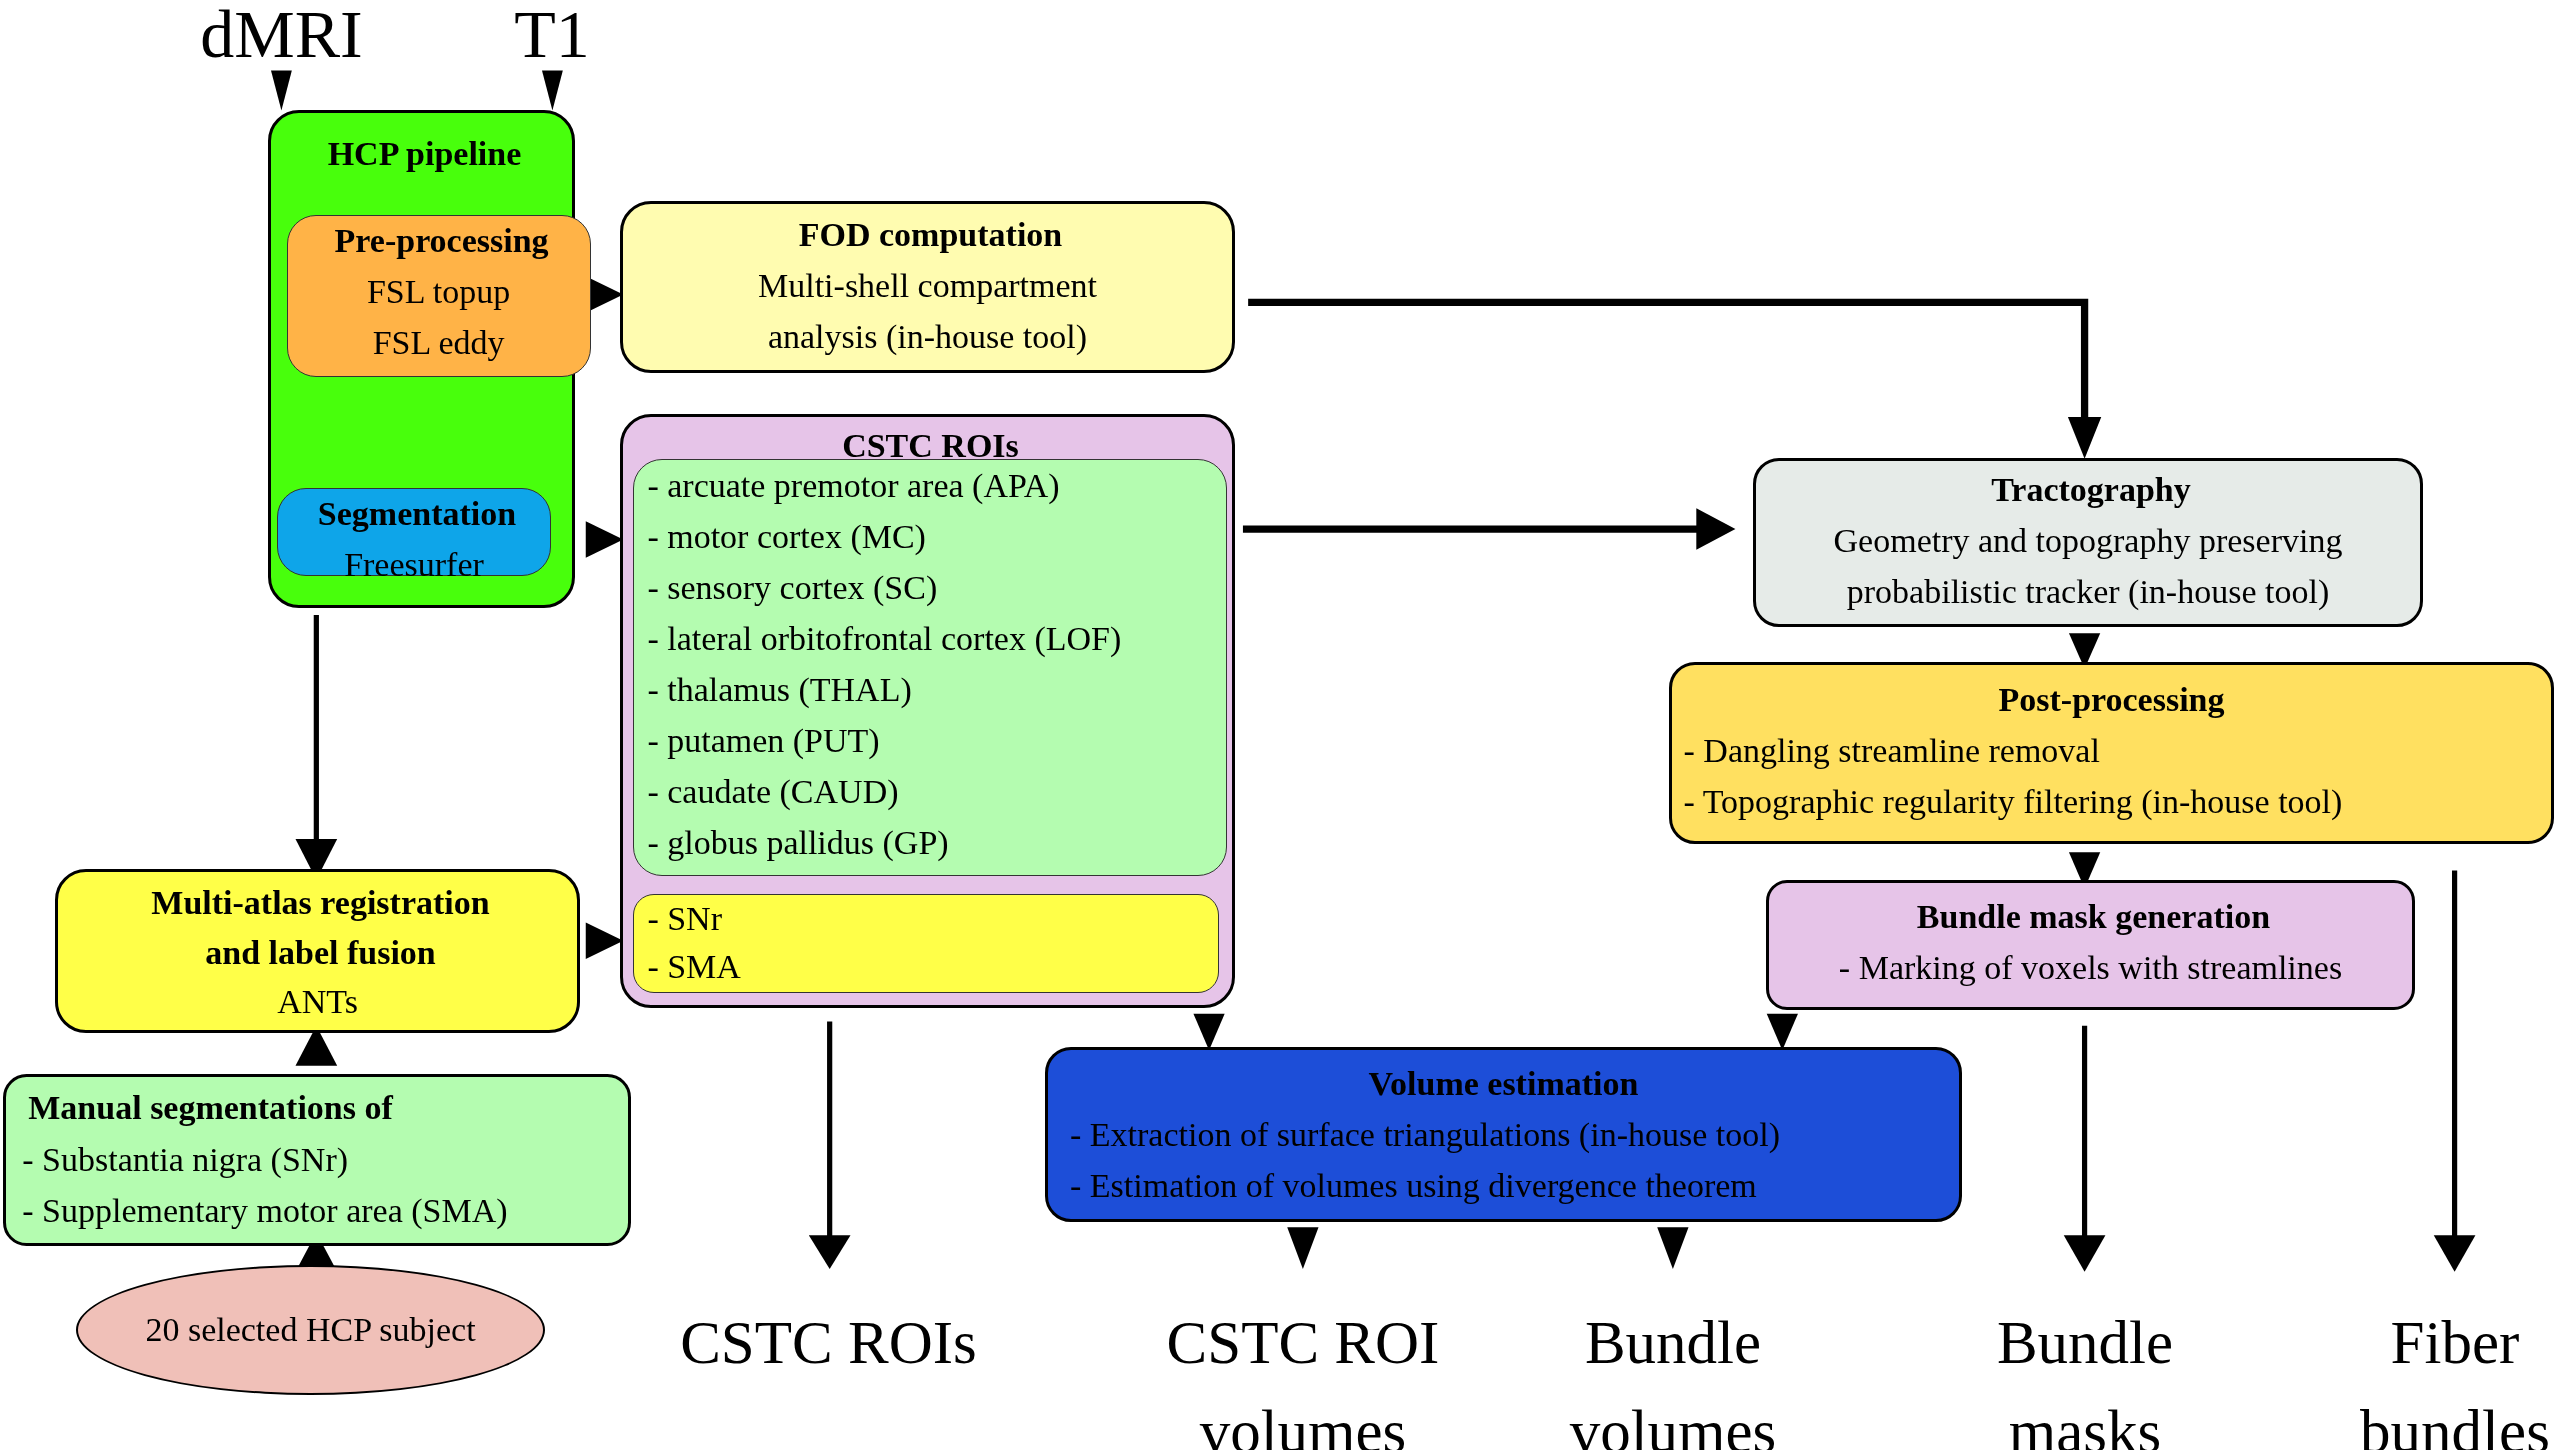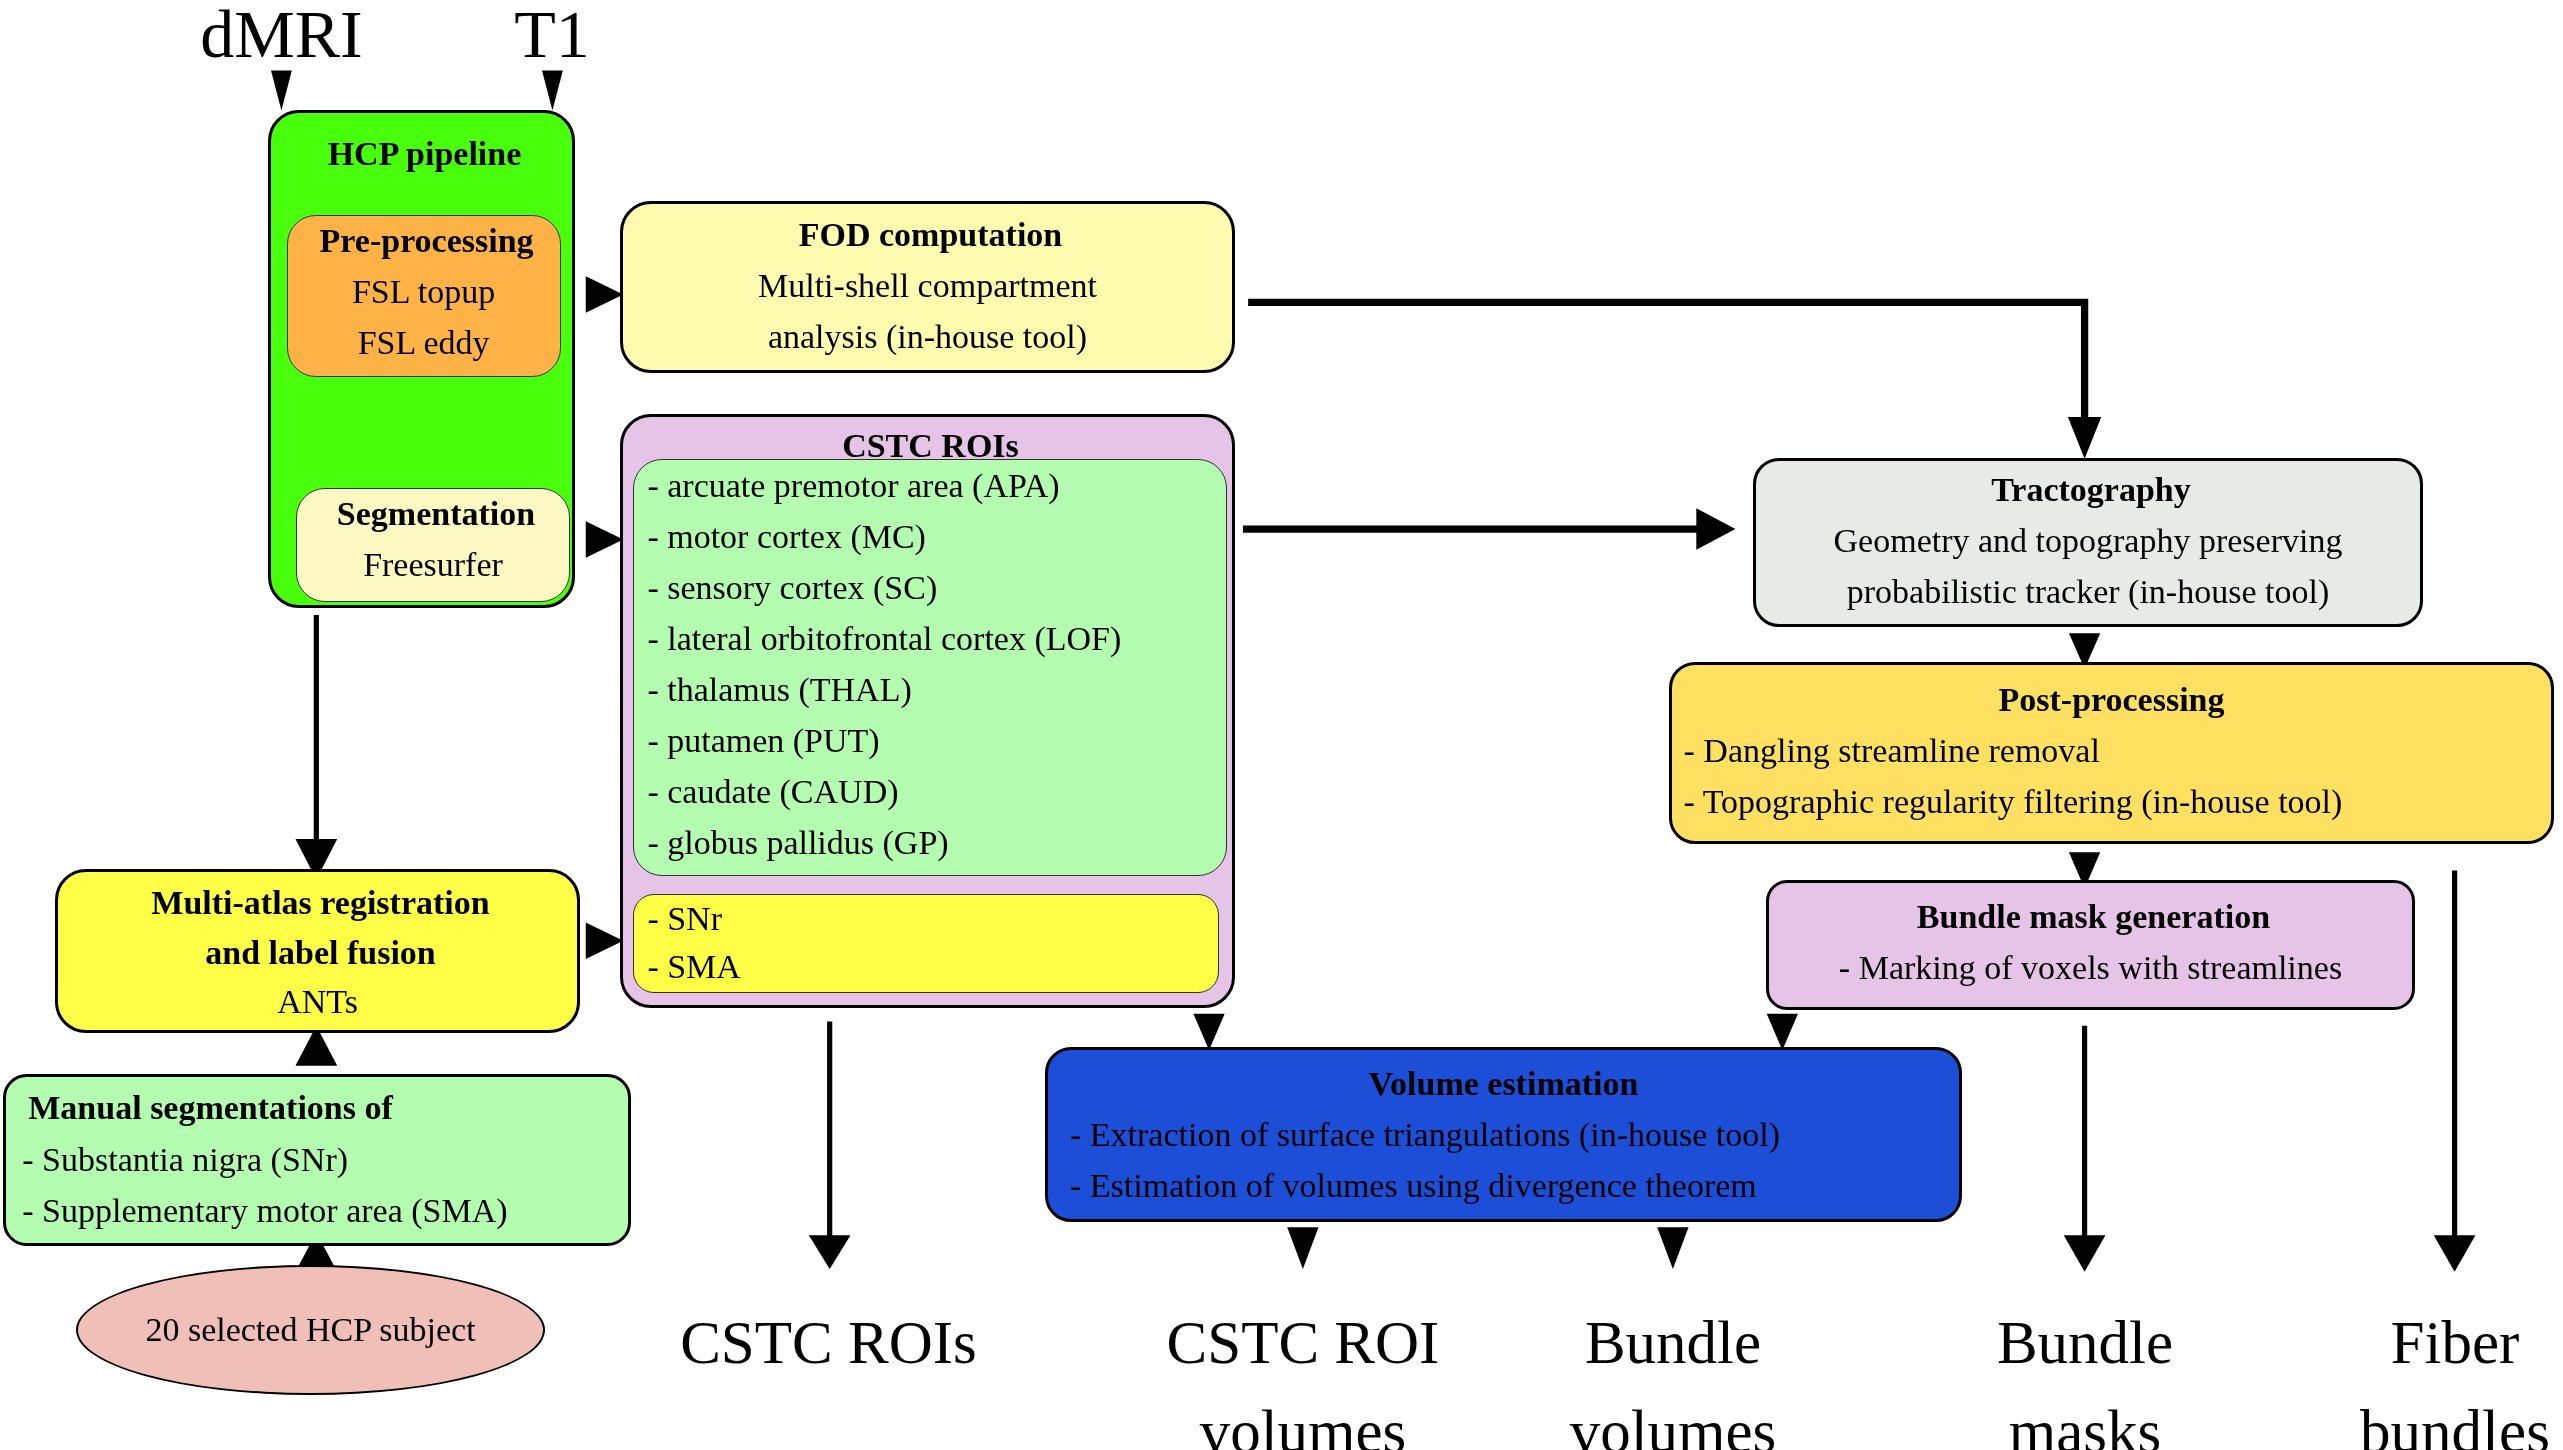--- a/index.html
+++ b/index.html
@@ -65,26 +65,26 @@
     <line x1="4710" y1="1670" x2="4710" y2="2380" stroke-width="10"></line>
     <polygon points="4670,2370 4750,2370 4710,2440" stroke="none"></polygon>
   </g>
 </svg>
 
 <div class="io-label" style="left:193px; top:-5.2px; width:177px;">dMRI</div>
 <div class="io-label" style="left:500px; top:-5.2px; width:104px;">T1</div>
 
 <div class="box" style="left:268px; top:110px; width:307px; height:498px; background:#48ff0c;">
   <span class="title" style="margin-top:15.6px;">HCP pipeline</span>
-  <div class="inner" style="left:15.6px; top:102px; width:274px; height:162px; background:#ffb347;">
+  <div class="inner" style="left:15.6px; top:102px; width:304px; height:162px; background:#ffb347;">
     <span class="title">Pre-processing</span>
     <span class="line">FSL topup</span>
     <span class="line">FSL eddy</span>
   </div>
-  <div class="inner" style="left:25px; top:375px; width:274px; height:114px; background:#fef9c3;">
+  <div class="inner" style="left:6px; top:375px; width:274px; height:88px; background:#0ea5e9;">
     <span class="title">Segmentation</span>
     <span class="line">Freesurfer</span>
   </div>
 </div>
 
 <div class="box" style="left:620px; top:201px; width:615px; height:172px; background:#fffcb0;">
   <span class="title" style="margin-top:6.3px;">FOD computation</span>
   <span class="line">Multi-shell compartment</span>
   <span class="line">analysis (in-house tool)</span>
 </div>

